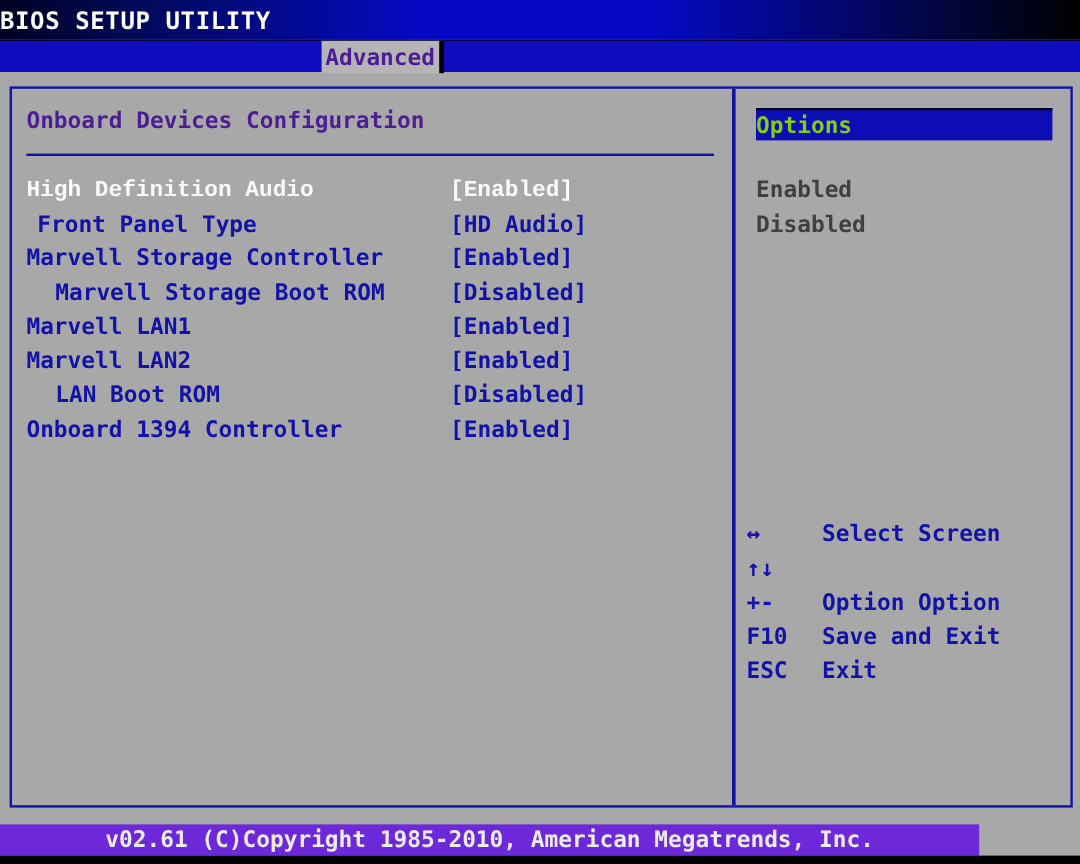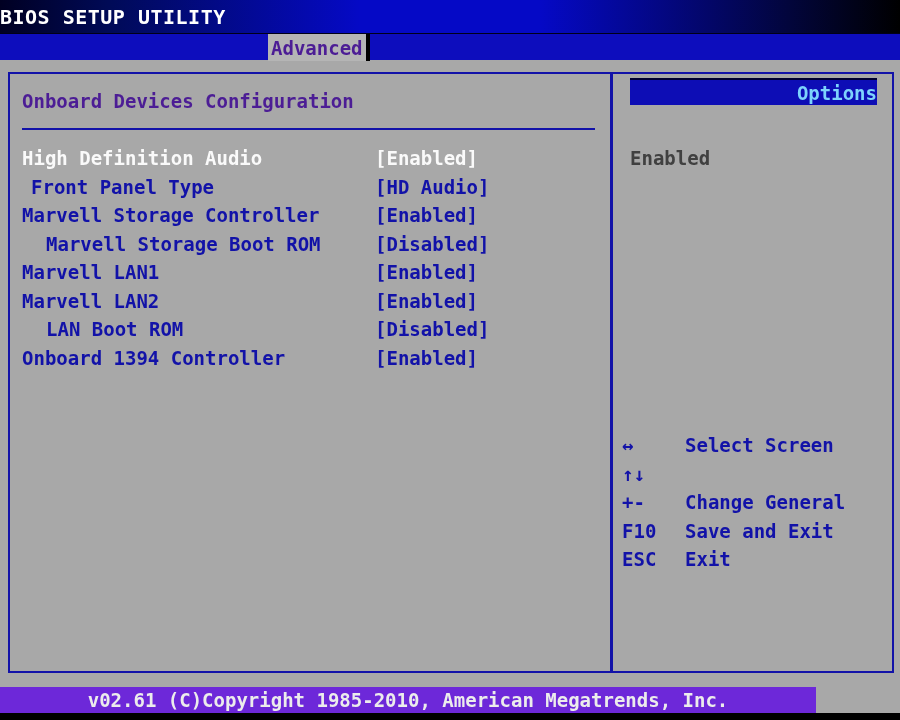--- a/index.html
+++ b/index.html
@@ -61,32 +61,32 @@
   .items { position: absolute; left: 0; top: 70px; width: 598px; }
   .item {
     position: relative; height: 28.5px;
     display: flex; align-items: center;
     color: #1212a8; font-size: 19px;
   }
   .item .label { padding-left: 12px; white-space: pre; }
   .item.indent-1 .label { padding-left: 21px; }
   .item.indent-2 .label { padding-left: 36px; }
   .item .value { position: absolute; left: 365px; }
-  .item.selected { color: #fafafa; }
+  .item.selected { color: #fafafa; font-family: Liberation Mono, monospace; }
 
   
   .rightpane { position: absolute; left: 603px; top: 0; width: 279px; height: 100%; }
   .options-header {
-    position: absolute; left: 17px; top: 4px;
+    position: absolute; left: 17px; top: 16px;
     width: 247px; height: 27px;
     box-sizing: border-box;
     background: #0d0db5;
     border-top: 2px solid #000030;
-    color: #7dd3fc; font-size: 19px;
-    display: flex; align-items: center; justify-content: flex-end;
+    color: #84cc16; font-size: 19px;
+    display: flex; align-items: center; justify-content: flex-start;
   }
   .options-list { position: absolute; left: 17px; top: 70px; }
   .option-item {
     height: 28.5px; display: flex; align-items: center;
     color: #404040; font-size: 19px;
   }
   .keyhelp { position: absolute; left: 0; top: 357px; width: 100%; }
   .keyrow { position: relative; height: 28.5px; color: #1212a8; font-size: 19px; }
   .keyrow .key {
     position: absolute; left: 9px; top: 50%; transform: translateY(-50%);
@@ -164,33 +164,34 @@
 
   <div class="divider"></div>
 
   <div class="rightpane">
     <div class="options-header">
       <span>Options</span>
     </div>
 
     <div class="options-list">
       <div class="option-item">Enabled</div>
+      <div class="option-item">Disabled</div>
     </div>
 
     <div class="keyhelp">
       <div class="keyrow">
         <span class="key">↔</span>
         <span class="action">Select Screen</span>
       </div>
       <div class="keyrow">
         <span class="key">↑↓</span>
       </div>
       <div class="keyrow">
         <span class="key">+-</span>
-        <span class="action">Change General</span>
+        <span class="action">Option Option</span>
       </div>
       <div class="keyrow">
         <span class="key">F10</span>
         <span class="action">Save and Exit</span>
       </div>
       <div class="keyrow">
         <span class="key">ESC</span>
         <span class="action">Exit</span>
       </div>
     </div>

